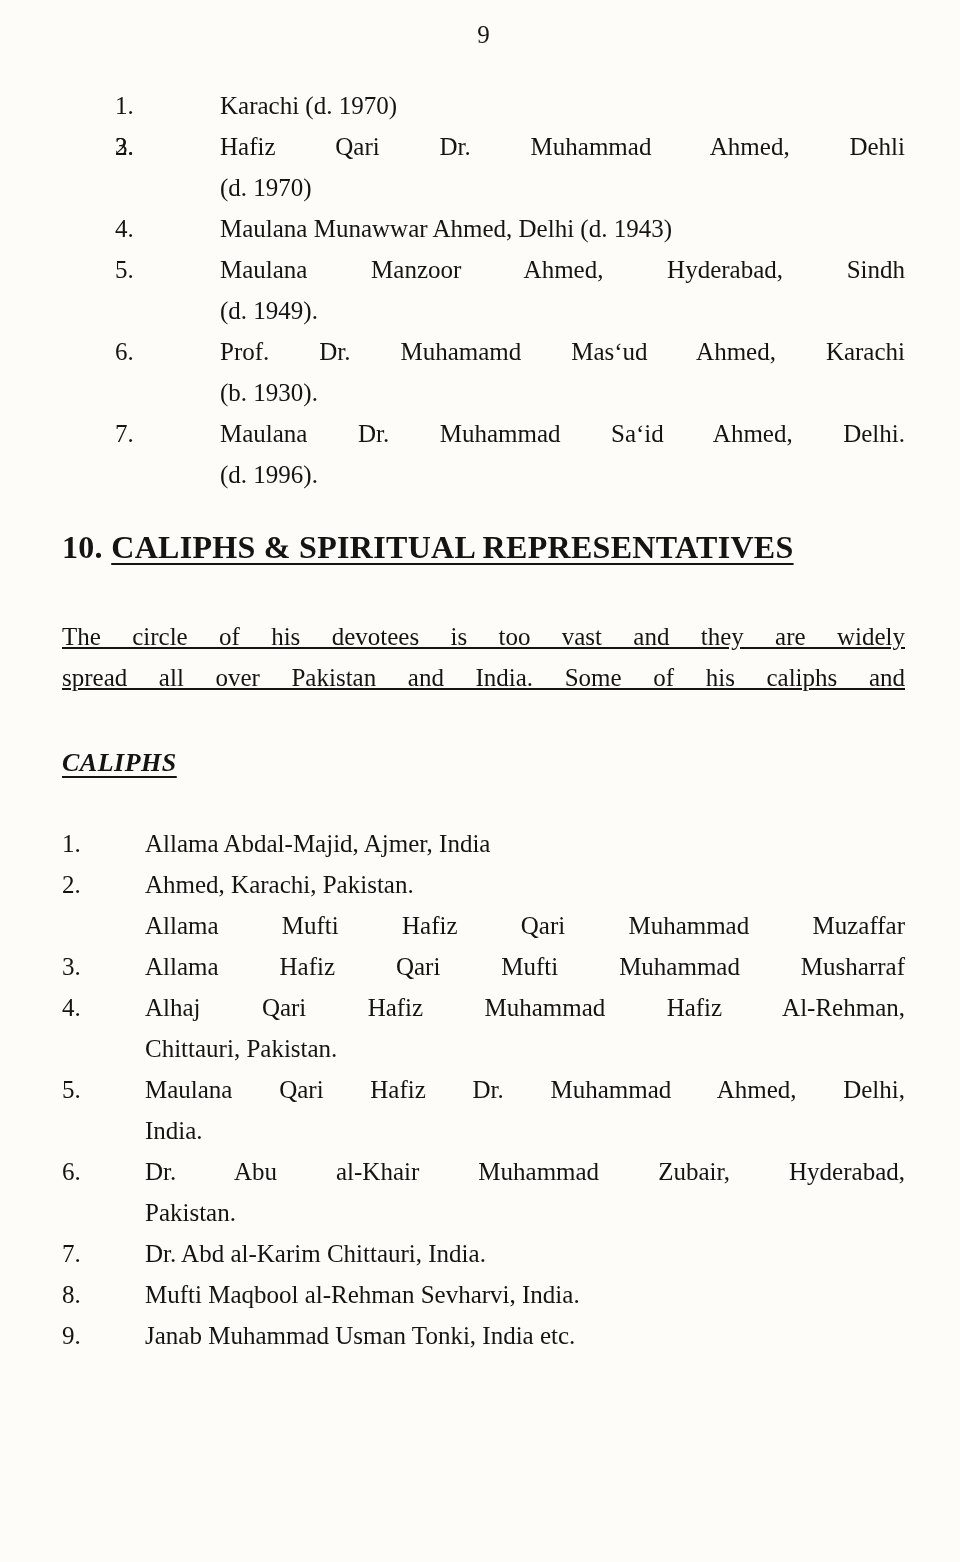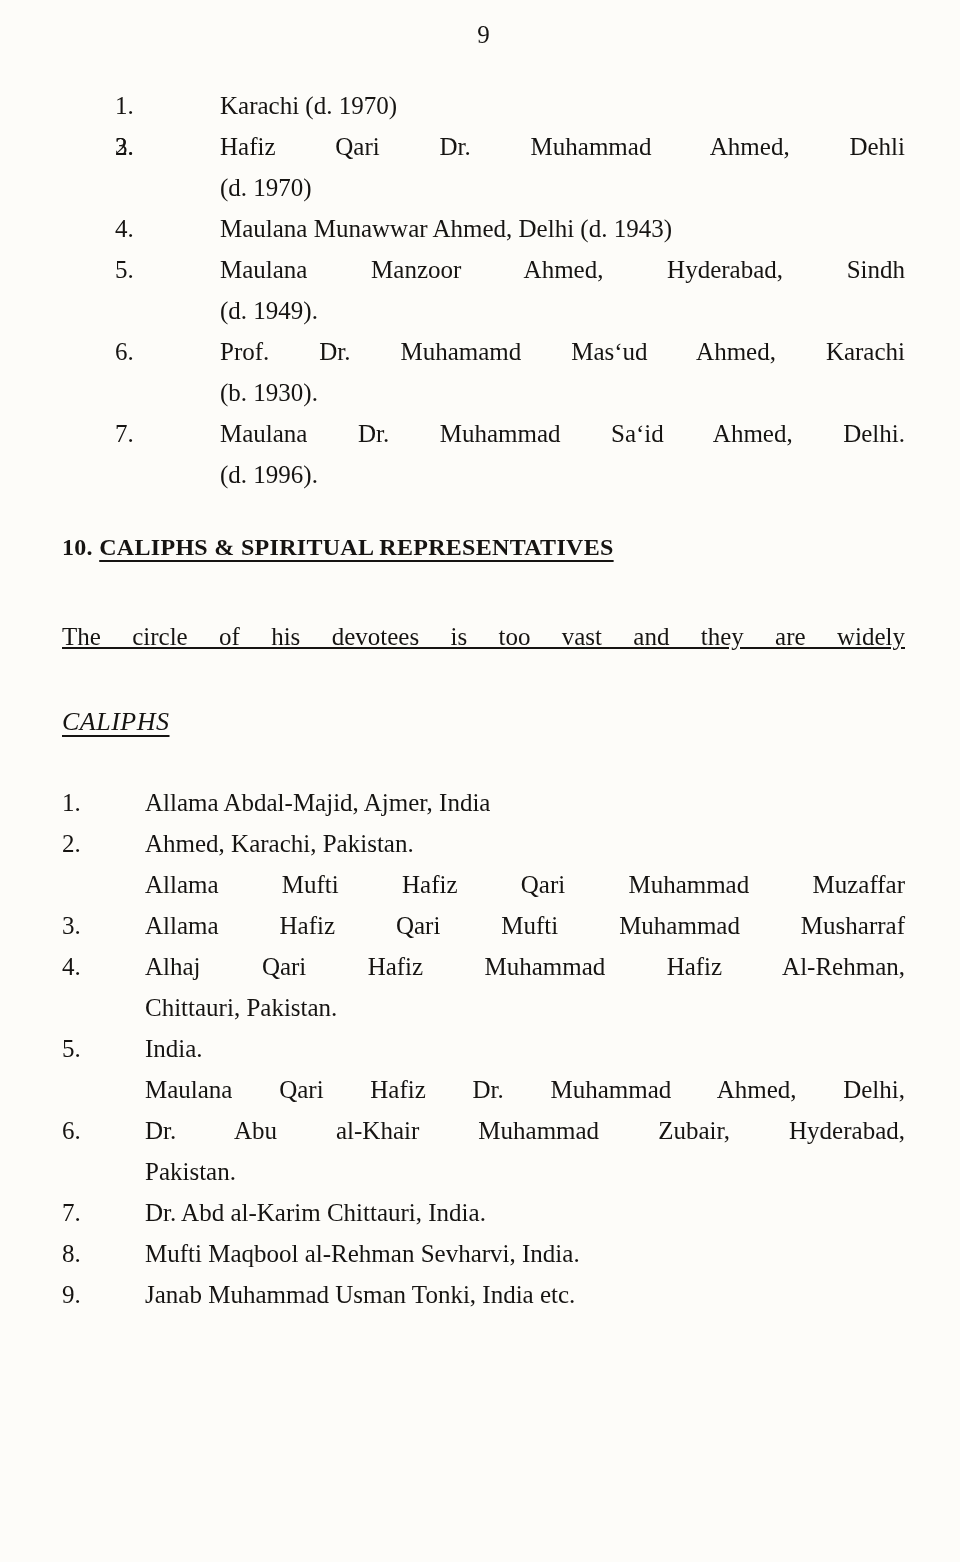--- a/index.html
+++ b/index.html
@@ -31,36 +31,36 @@
   .txt { }
   .line { }
   
   .line.j {
     text-align: justify;
     text-align-last: justify;
   }
   .heading {
     margin-top: 32px;
     font-weight: bold;
-    font-size: 24px;
+    font-size: 32px;
     letter-spacing: 0.3px;
     white-space: nowrap;
   }
   .heading .u, .subheading .u {
     text-decoration: underline;
     text-decoration-thickness: 2px;
     text-underline-offset: 5px;
   }
   .paragraph {
     margin-top: 48px;
     text-decoration: underline;
   }
   .subheading {
     margin-top: 44px;
-    font-weight: normal;
+    font-weight: bold;
     font-style: italic;
     font-size: 26px;
     letter-spacing: 0.5px;
   }
 </style>
 </head>
 <body>
 
 <div class="page">
 
@@ -112,20 +112,21 @@
       </div>
     </div>
 
   <div class="heading">
     <span>10.</span>
     <span class="u">CALIPHS &amp; SPIRITUAL REPRESENTATIVES</span>
   </div>
 
   <div class="paragraph">
       <div class="line j">The circle of his devotees is too vast and they are widely</div>
+      <div class="line j">spread all over Pakistan and India. Some of his caliphs and</div>
     </div>
 
   <div class="subheading">
     <span class="u">CALIPHS</span>
   </div>
 
   <div class="list list-2">
       <div class="row">
         <span class="num">1.</span>
         <div class="txt">
@@ -148,22 +149,22 @@
       <div class="row">
         <span class="num">4.</span>
         <div class="txt">
           <div class="line j">Alhaj Qari Hafiz Muhammad Hafiz Al-Rehman,</div>
           <div class="line">Chittauri, Pakistan.</div>
         </div>
       </div>
       <div class="row">
         <span class="num">5.</span>
         <div class="txt">
+          <div class="line j">Maulana Qari Hafiz Dr. Muhammad Ahmed, Delhi,</div>
           <div class="line">India.</div>
-          <div class="line j">Maulana Qari Hafiz Dr. Muhammad Ahmed, Delhi,</div>
         </div>
       </div>
       <div class="row">
         <span class="num">6.</span>
         <div class="txt">
           <div class="line j">Dr. Abu al-Khair Muhammad Zubair, Hyderabad,</div>
           <div class="line">Pakistan.</div>
         </div>
       </div>
       <div class="row">

